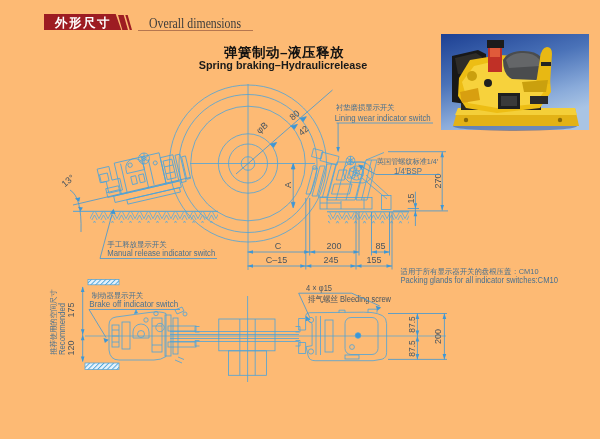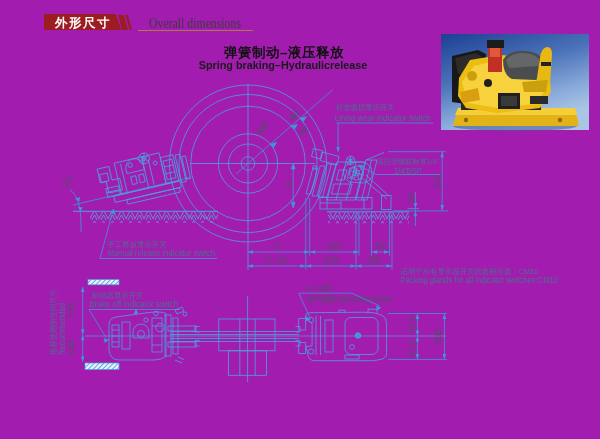--- a/index.html
+++ b/index.html
@@ -1,16 +1,16 @@
 <!DOCTYPE html>
 <html><head>
 <meta charset="utf-8">
 <style>
 html,body{margin:0;padding:0;background:#fff;}
-#page{position:relative;width:600px;height:439px;background:#a21caf;overflow:hidden;
+#page{position:relative;width:600px;height:439px;background:#fdba74;overflow:hidden;
 font-family:"Liberation Sans",sans-serif;}
 svg text{font-family:"Liberation Sans",sans-serif;}
 .ser{font-family:"Liberation Serif",serif;}
 </style>
 </head>
 <body>
 <div id="page">
 <svg width="600" height="439" viewBox="0 0 600 439" xmlns="http://www.w3.org/2000/svg">
 <defs>
 <pattern id="hb" width="3.4" height="3.4" patternUnits="userSpaceOnUse" patternTransform="rotate(45)">

